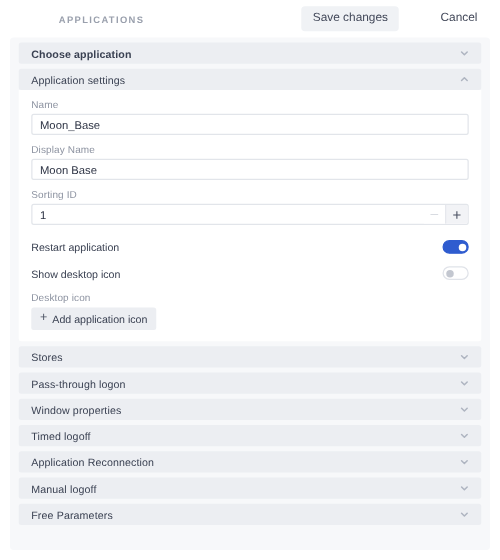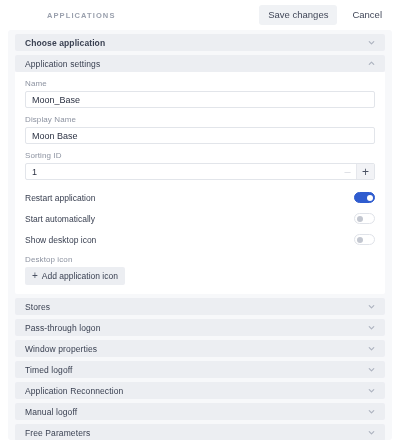--- a/index.html
+++ b/index.html
@@ -37,21 +37,21 @@
     font-size: 7.5px;
     letter-spacing: 1.1px;
     color: #9aa0ad;
     font-weight: 600;
     text-transform: uppercase;
     white-space: nowrap;
   }
   .topbar-actions {
     display: flex;
     align-items: center;
-    gap: 6px;
+    gap: 24px;
   }
   .btn-flat {
     border: none;
     background: #f0f2f5;
     color: #424859;
     font-family: inherit;
     font-size: 9.5px;
     padding: 5px 9px;
     border-radius: 3px;
     cursor: pointer;
@@ -297,26 +297,20 @@
         </div>
       </div>
 
       <div class="t-row">
         <span class="t-label">Restart application</span>
         <div class="switch on">
             <span class="knob"></span>
           </div>
       </div>
 
-      <div class="t-row">
-        <span class="t-label">Start automatically</span>
-        <div class="switch">
-            <span class="knob"></span>
-          </div>
-      </div>
 
       <div class="t-row">
         <span class="t-label">Show desktop icon</span>
         <div class="switch">
             <span class="knob"></span>
           </div>
       </div>
 
       <div class="field" style="margin-top:5px;">
         <span class="f-label">Desktop icon</span>

